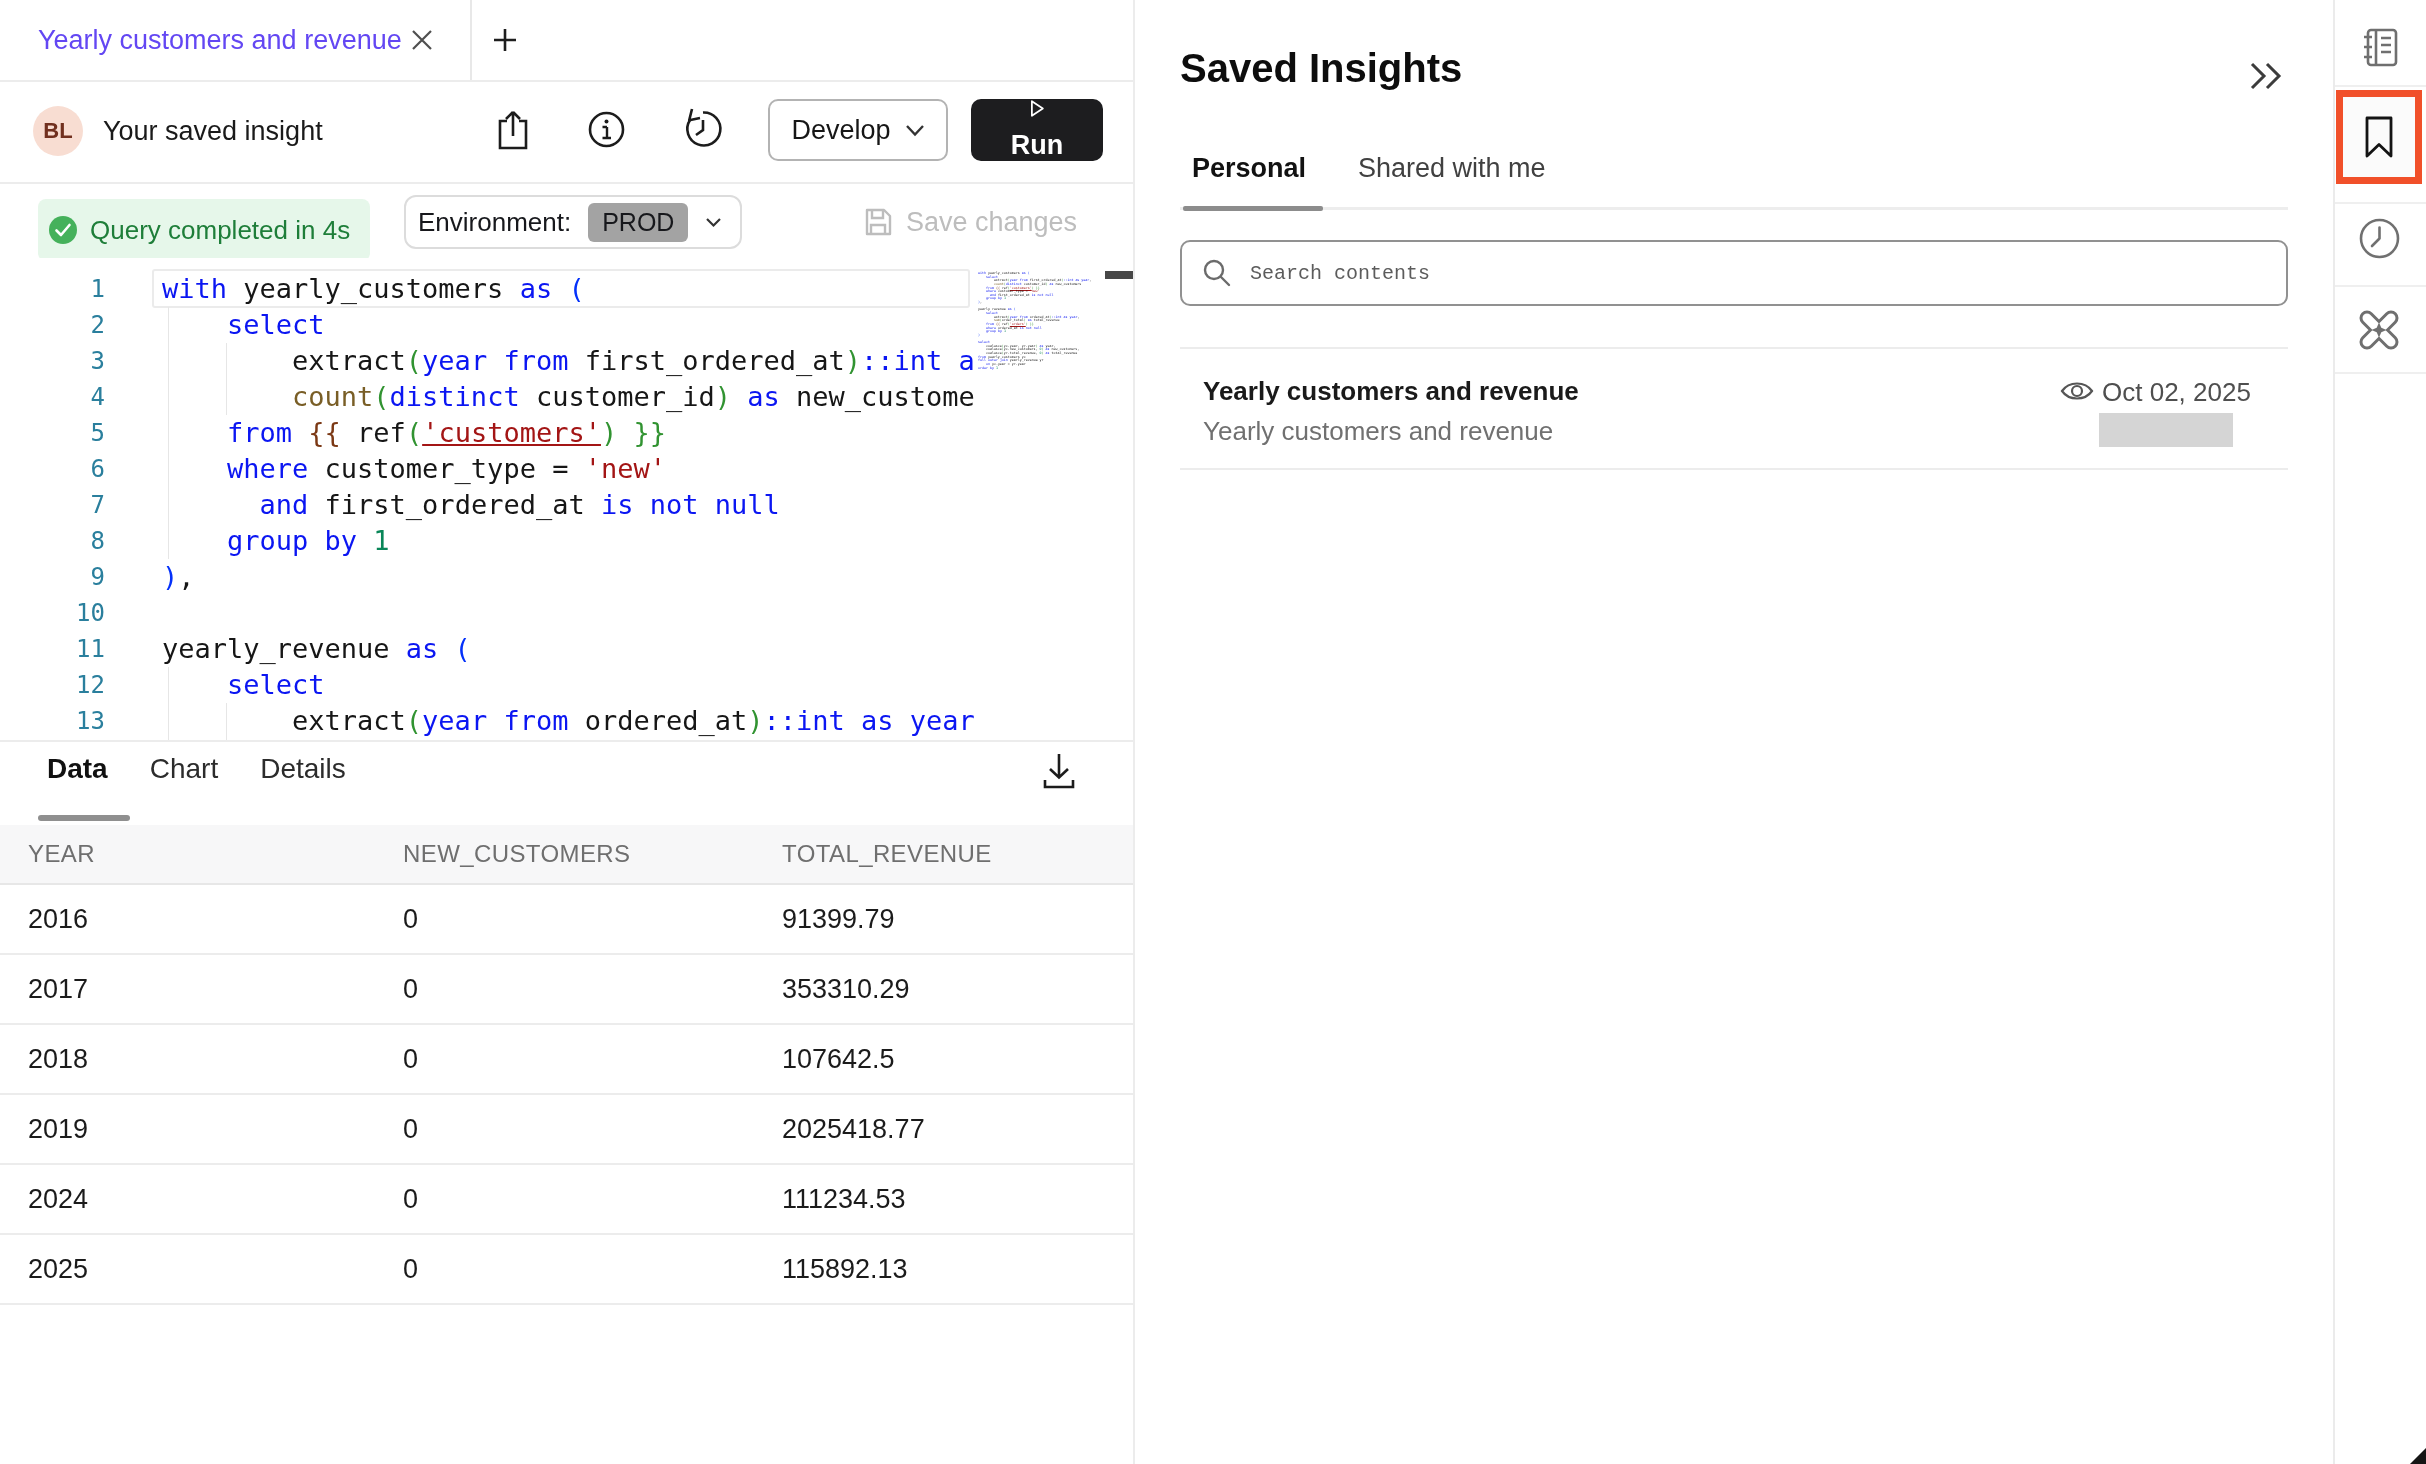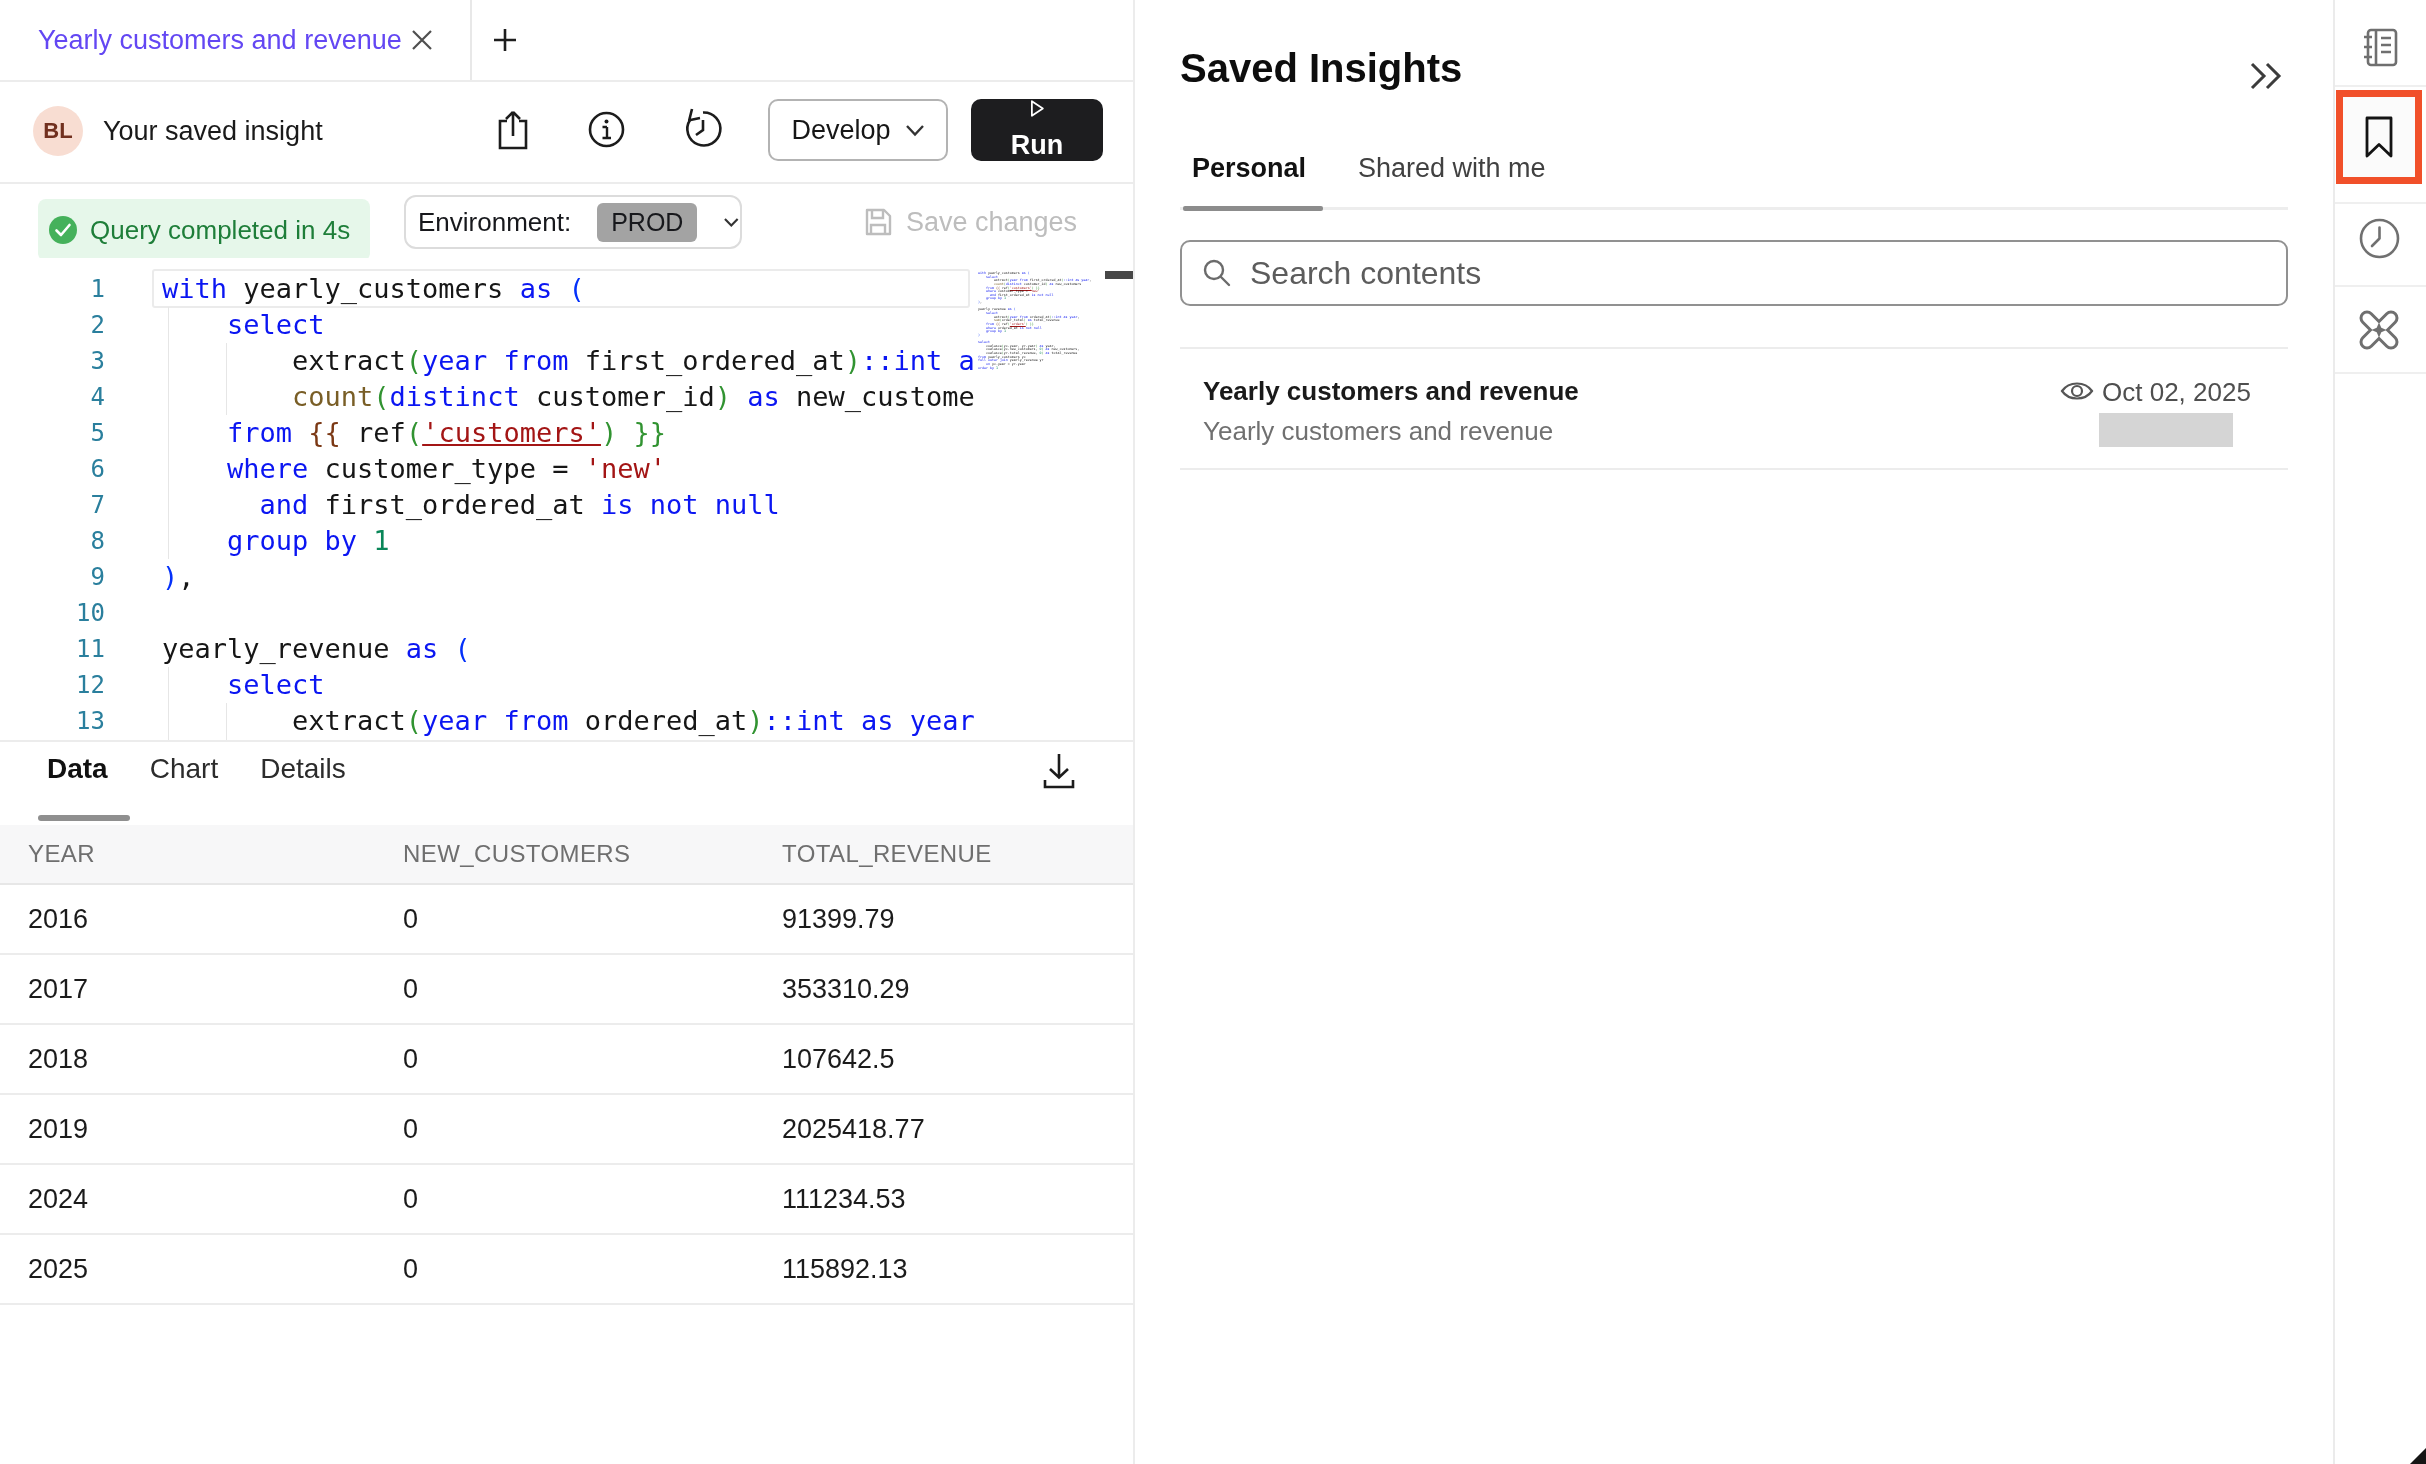--- a/index.html
+++ b/index.html
@@ -29,21 +29,21 @@
                  display:flex; align-items:center; justify-content:center; gap:14px; cursor:pointer; background:#fff; }
   #develop-btn span { font-size:27px; color:#161616; }
   #run-btn { left:971px; top:99px; width:132px; height:62px; border-radius:10px; background:#1d1d1f;
              display:flex; align-items:center; justify-content:center; gap:12px; cursor:pointer;flex-direction:column; }
   #run-btn span { font-size:27px; font-weight:bold; color:#fff; }
 
   #query-status { left:38px; top:199px; height:62px; border-radius:8px; background:#e6f7ea;
                   display:flex; align-items:center; padding:0 20px 0 10px; gap:12px; }
   #query-status span { font-size:26px; font-weight:500; color:#1e7e39; }
   #env-btn { left:404px; top:195px; width:338px; height:54px; border:2px solid #dcdcdc; border-radius:12px;
-             display:flex; align-items:center; padding-left:12px; gap:26px; background:#fff; cursor:pointer; }
+             display:flex; align-items:center; padding-left:12px; gap:17px; background:#fff; cursor:pointer; }
   #env-btn .env-label { font-size:26px; color:#17181c; }
   #env-pill { background:#a3a3a3; border-radius:6px; padding:5px 14px; font-size:25px; color:#17181c; }
   #save-changes { left:862px; top:199px; display:flex; align-items:center; gap:12px; }
   #save-changes span { font-size:27px; font-weight:500; color:#bdbdbd; line-height:46px; }
 
   
   #editor { position:absolute; left:0; top:258px; width:1133px; height:482px; overflow:hidden;
             font-family:"DejaVu Sans Mono", monospace; background:#fff; }
   #current-line-box { position:absolute; left:152px; top:11px; width:818px; height:39px; border:2px solid #ebebeb; border-radius:3px; }
   .guide { position:absolute; width:1px; background:#e6e6e6; }
@@ -77,22 +77,22 @@
   
   #insights-title { left:1180px; top:46px; font-size:40px; font-weight:600; color:#0d0d0d; }
   #collapse-btn { left:2248px; top:60px; width:36px; height:32px; cursor:pointer; }
   .itab { position:absolute; top:148px; height:40px; line-height:40px; font-size:27px; cursor:pointer;text-align:right; }
   #itab-personal { left:1192px; font-weight:600; color:#121212; }
   #itab-shared { left:1358px; color:#414141; }
   #itab-line { left:1180px; top:207px; width:1108px; height:3px; background:#ededed; }
   #itab-marker { left:1183px; top:206px; width:140px; height:5px; background:#8c8c8c; border-radius:2px; }
   #search-box { left:1180px; top:240px; width:1108px; height:66px; border:2px solid #919191; border-radius:10px;
                 display:flex; align-items:center; padding-left:20px; gap:16px; background:#fff; }
-  #search-input { border:none; outline:none; font-size:32px; color:#0f172a; width:900px;
-                  font-family:Liberation Sans, sans-serif; background:transparent; }
+  #search-input { border:none; outline:none; font-size:20px; color:#0f172a; width:900px;
+                  font-family:Liberation Mono, monospace; background:transparent; }
   #search-input::placeholder { color:#5c5c5c; opacity:1; }
   #item-title { left:1203px; top:374px; height:34px; line-height:34px; font-size:26px; font-weight:600; color:#1a1a1a; }
   #item-subtitle { left:1203px; top:414px; height:34px; line-height:34px; font-size:26px; color:#707070; }
   #item-date { left:2102px; top:376px; height:32px; line-height:32px; font-size:26px; color:#4f4f4f; }
   #item-thumb { left:2099px; top:413px; width:134px; height:34px; background:#d5d5d5; }
 
   
   #rail-border { left:2333px; top:0; height:1464px; background:#ebebeb; }
   .rail-div { position:absolute; left:2335px; width:91px; height:2px; background:#efefef; }
   .rail-icon { position:absolute; cursor:pointer; }

